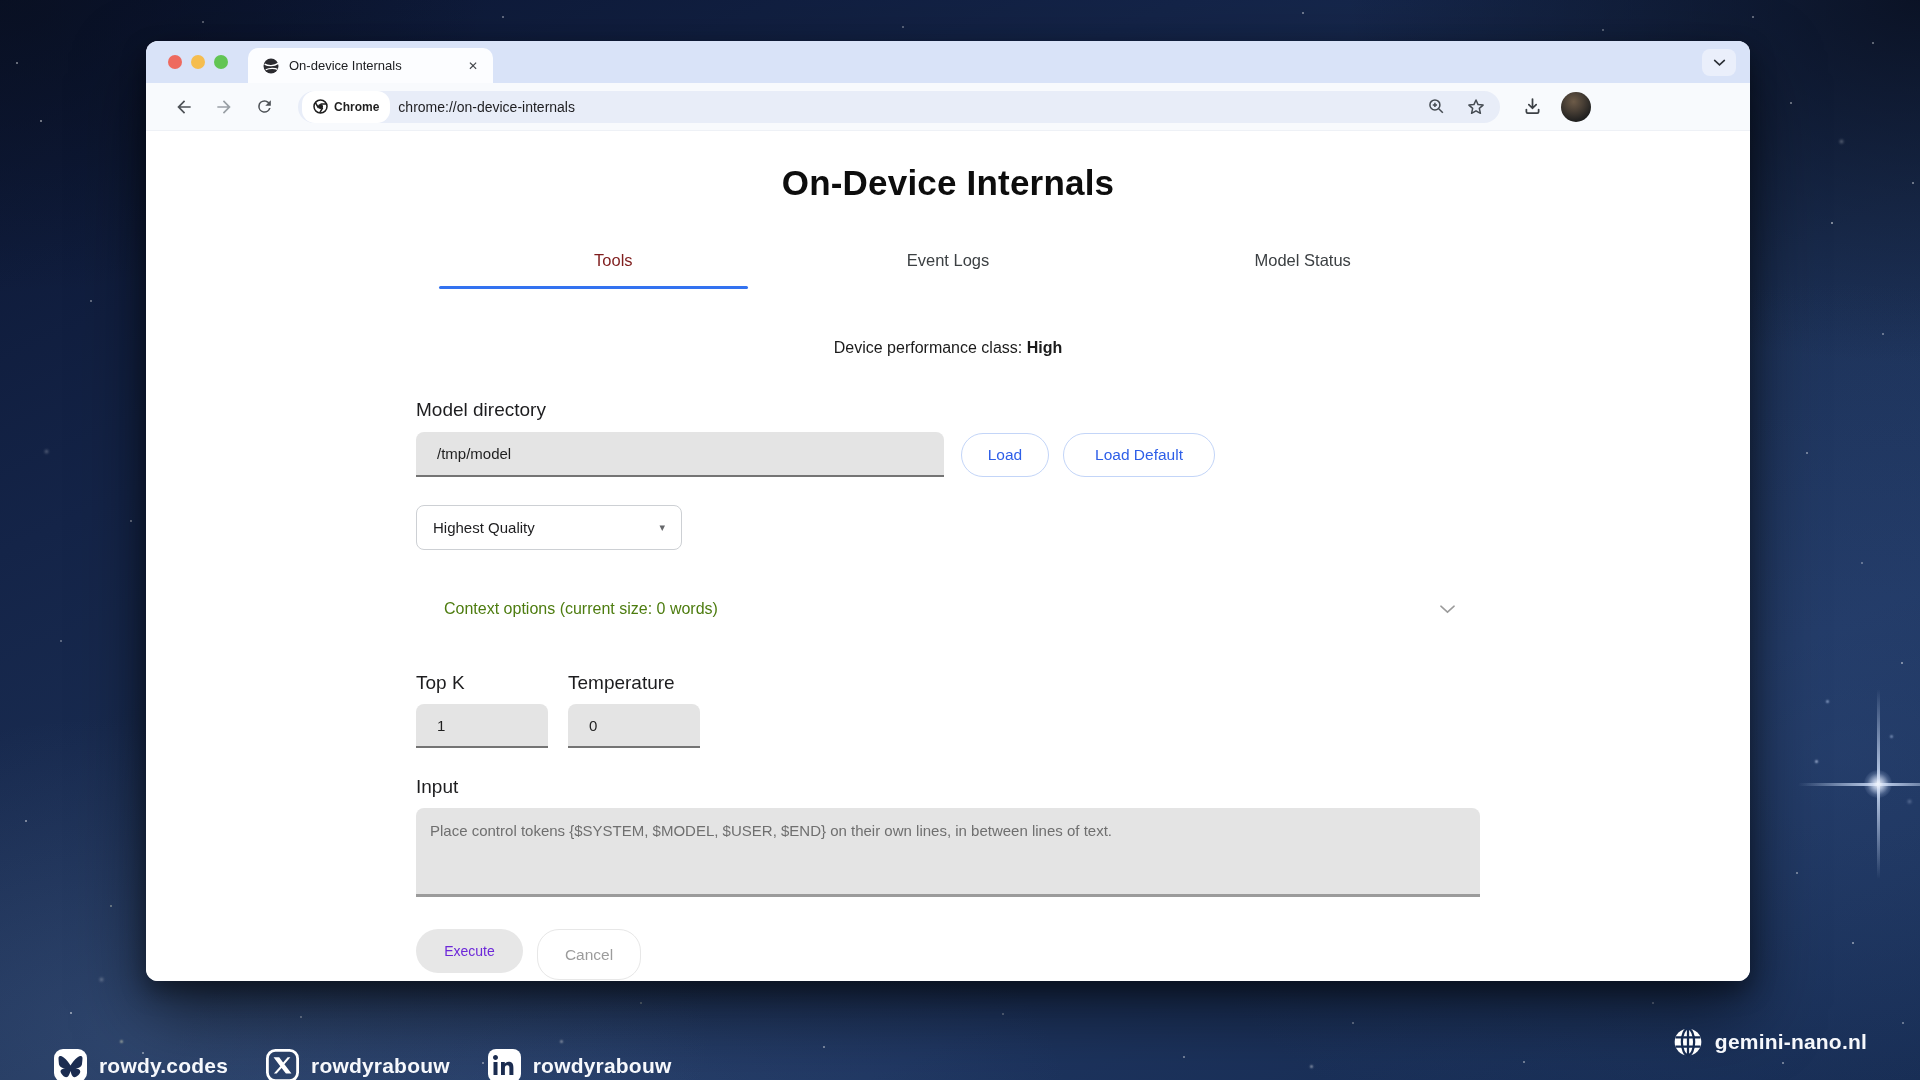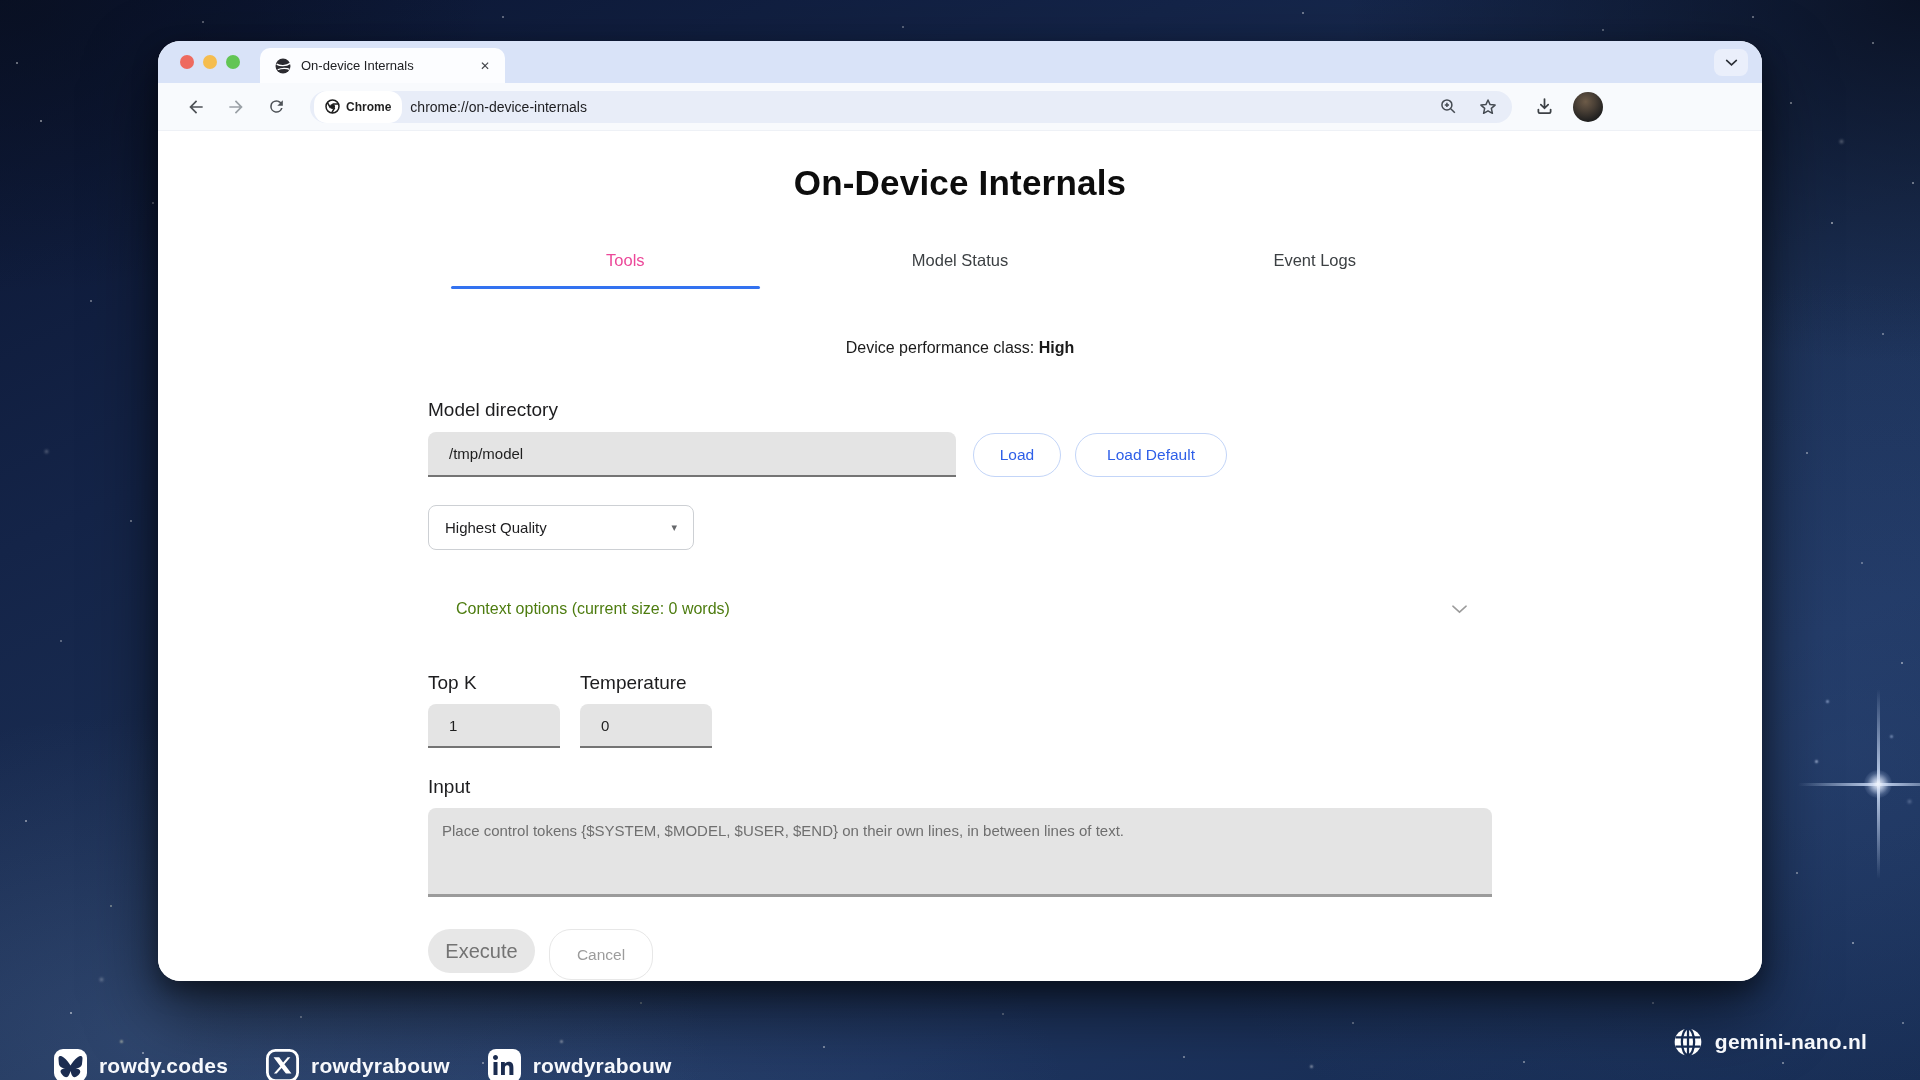--- a/index.html
+++ b/index.html
@@ -49,22 +49,22 @@
   .sparkle { position:absolute; left:1878px; top:784px; width:0; height:0; }
   .sparkle .ray-h, .sparkle .ray-v, .sparkle .core { position:absolute; }
   .sparkle .ray-h { left:-80px; top:-1.5px; width:160px; height:3px;
     background:linear-gradient(90deg, transparent, rgba(195,212,240,.85) 42%, #e9effb 50%, rgba(195,212,240,.85) 58%, transparent); border-radius:2px; }
   .sparkle .ray-v { top:-95px; left:-1.5px; height:190px; width:3px;
     background:linear-gradient(180deg, transparent, rgba(195,212,240,.85) 42%, #e9effb 50%, rgba(195,212,240,.85) 58%, transparent); border-radius:2px; }
   .sparkle .core { left:-14px; top:-14px; width:28px; height:28px; border-radius:50%;
     background:radial-gradient(circle, #f2f6fd 0%, rgba(205,218,242,.75) 28%, rgba(170,190,225,.25) 55%, transparent 75%); }
 
   
-  .window { position:absolute; left:158px; top:41px; width:1604px; height:940px;
-    border-radius:22px; overflow:hidden; background:#fff;
+  .window { position:absolute; left:146px; top:41px; width:1604px; height:940px;
+    border-radius:12px; overflow:hidden; background:#fff;
     box-shadow:0 30px 70px rgba(0,0,0,.55), 0 10px 25px rgba(0,0,0,.4); }
 
   .tabstrip { position:relative; height:42px; background:#d9e3f8; }
   .traffic { position:absolute; left:22px; top:0; height:42px; display:flex; align-items:center; gap:9px; }
   .tl { width:14px; height:14px; border-radius:50%; display:inline-block; }
   .tl.red { background:#ee6a5f; } .tl.yellow { background:#f5bd4f; } .tl.green { background:#62c554; }
   .tab { position:absolute; left:102px; bottom:0; width:245px; height:35px;
     background:#fcfdff; border-radius:10px 10px 0 0; display:flex; align-items:center; padding:0 12px 0 14px; }
   .favicon { width:18px; height:18px; flex:0 0 auto; display:flex; }
   .tab-title { font-size:13px; color:#202124; margin-left:9px; flex:1 1 auto; white-space:nowrap; overflow:hidden; }
@@ -85,21 +85,21 @@
   .avatar { width:30px; height:30px; border-radius:50%;
     background:radial-gradient(circle at 42% 32%, #6d5b48 0%, #4a4036 35%, #232221 70%, #101113 100%); }
 
   
   .content { height:850px; background:#fff; overflow:hidden; color:#202124; }
   .col { width:1064px; margin:0 auto; }
   h1.page-title { text-align:center; font-size:35px; font-weight:700; color:#0d0d0d; margin-top:32px; letter-spacing:.2px; }
   .nav-tabs { display:flex; margin-top:40px; }
   .nav-tab { flex:1 1 0; position:relative; height:46px; display:flex; align-items:flex-start; justify-content:center; cursor:default; }
   .nav-tab span { font-size:16.5px; color:#3c4043; font-weight:500; padding-top:8px; }
-  .nav-tab.active span { color:#ec4899;margin-left:40px; }
+  .nav-tab.active span { color:#7f1d1d;margin-left:40px; }
   .nav-tab.active::after { content:""; position:absolute; bottom:0; left:23px; right:23px; height:3px; background:#3372f0; border-radius:2px; }
   .perf { text-align:center; margin-top:50px; font-size:16px; color:#1b1b1b; }
   .perf strong { font-weight:700; }
   .field-label { font-size:19px; font-weight:400; color:#1d1d1f; }
   .lbl-modeldir { margin-top:42px; }
   .dir-row { display:flex; align-items:center; margin-top:11px; }
   .filled-input { background:#e4e4e4; border:none; border-bottom:2px solid #747474; border-radius:8px 8px 0 0;
     font-size:15px; color:#1f1f1f; padding:0 21px; font-family:"Liberation Sans",sans-serif; }
   .dir-input { width:528px; height:45px; }
   .pill-btn { height:44px; border-radius:22px; background:#fff; border:1.5px solid #c3d5f8; color:#2e5fe8;
@@ -116,21 +116,21 @@
   .num-col { display:flex; flex-direction:column; }
   .num-col .field-label { margin-bottom:10px; }
   .num-input { width:132px; height:44px; }
   .lbl-input { margin-top:28px; }
   .big-textarea { margin-top:10px; width:1064px; height:89px; resize:none; background:#e4e4e4; border:none;
     border-bottom:3px solid #9b9b9b; border-radius:8px 8px 0 0; padding:14px; font-size:15px; color:#1f1f1f;
     font-family:"Liberation Sans",sans-serif; }
   .big-textarea::placeholder { color:#6f6f6f; opacity:1; }
   .action-row { display:flex; margin-top:28px; gap:14px; }
   .btn-execute { width:107px; height:44px; border-radius:22px; background:#e7e7e7; border:none;
-    color:#737373; font-size:20px; font-weight:500; font-family:"Liberation Sans",sans-serif; }
+    color:#6d28d9; font-size:14px; font-weight:500; font-family:"Liberation Sans",sans-serif; }
   .btn-cancel { width:104px; height:51px; border-radius:22px; background:#fff; border:1.5px solid #e7e7e7;
     color:#9c9c9c; font-size:15.5px; font-weight:500; font-family:"Liberation Sans",sans-serif; }
 
   
   .footer-left { position:absolute; left:54px; top:1022px; height:40px; display:flex; align-items:center; gap:38px; }
   .footer-right { position:absolute; right:53px; top:1022px; height:40px; display:flex; align-items:center; }
   .flink { display:flex; align-items:center; gap:12px; cursor:default;margin-top:47px; }
   .flink .ftext, .footer-right .ftext { font-size:21px; font-weight:600; color:#f6f8fc; letter-spacing:.2px; }
   .ficon { width:33px; height:33px; display:flex; }
 </style>
@@ -226,24 +226,24 @@
 
   <div class="content">
     <div class="col">
       <h1 class="page-title">On-Device Internals</h1>
 
       <div class="nav-tabs">
         <div class="nav-tab active">
           <span>Tools</span>
         </div>
         <div class="nav-tab">
+          <span>Event Logs</span>
+        </div>
+        <div class="nav-tab">
           <span>Model Status</span>
-        </div>
-        <div class="nav-tab">
-          <span>Event Logs</span>
         </div>
       </div>
 
       <div class="perf">
         <span>Device performance class:</span>
         <strong>High</strong>
       </div>
 
       <div class="field-label lbl-modeldir">Model directory</div>
       <div class="dir-row">

